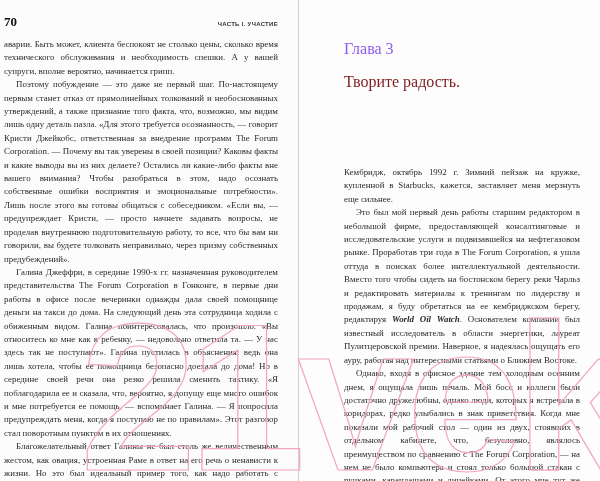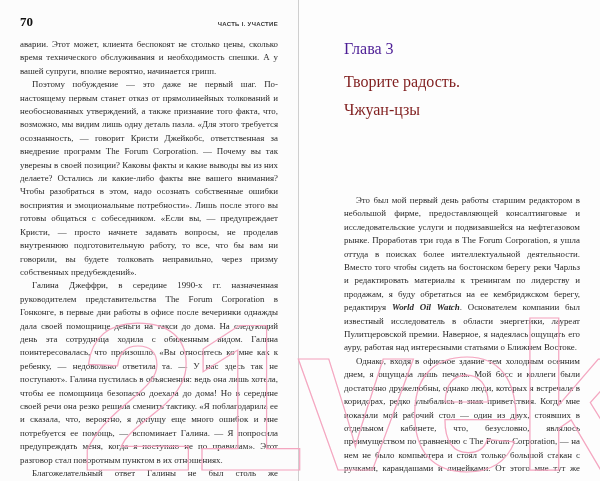--- a/index.html
+++ b/index.html
@@ -1,58 +1,58 @@
 <!DOCTYPE html>
 <html><head>
 <meta charset="utf-8">
 <style>
   html,body{margin:0;padding:0;}
   body{width:600px;height:481px;overflow:hidden;background:#fdfdfd;position:relative;font-family:"DejaVu Serif","Liberation Serif",serif;color:#222;}
   .spread{position:absolute;inset:0;display:flex;}
   .page{position:relative;height:481px;box-sizing:border-box;overflow:hidden;}
-  .page-left{width:299px;background:#fcfcfc;border-right:1px solid #cfcfcf;padding:14px 20px 0 20px;}
+  .page-left{width:299px;background:#fcfcfc;border-right:1px solid #cfcfcf;padding:14px 20px 0 4px;}
   .page-right{width:301px;background:#fdfdfd;padding:0 20px 0 45px;}
   .running-head{display:flex;justify-content:space-between;align-items:baseline;height:24px;}
   .page-number{font-family:"Liberation Serif",serif;font-weight:bold;font-size:13px;color:#111;}
   .section-head{font-family:"Liberation Sans",sans-serif;font-size:6px;font-weight:bold;letter-spacing:0.3px;color:#333;text-transform:uppercase;}
   .body-text{font-family:"Liberation Serif",serif;font-size:8.9px;line-height:13.4px;text-align:justify;color:#2a2a2a;}
   .body-text p{margin:0;}
   .body-text p.indent{text-indent:12px;}
-  .chapter-label{font-family:"Liberation Serif",serif;font-size:16px;color:#4c1d95;margin-top:40px;}
+  .chapter-label{font-family:"Liberation Serif",serif;font-size:16px;color:#8b5cf6;margin-top:40px;}
   .chapter-title{font-family:"Liberation Serif",serif;font-size:16px;line-height:28px;color:#7f1d1d;margin-top:10px;}
   .chapter-body{margin-top:70px;}
   i{font-style:italic;font-weight:bold;}
   .watermark{position:absolute;left:0;top:0;width:600px;height:481px;pointer-events:none;}
 </style>
 </head>
 <body>
 
 <div class="spread">
 
   <div class="page page-left">
     <div class="running-head">
       <span class="page-number">70</span>
       <span class="section-head">ЧАСТЬ I. УЧАСТИЕ</span>
     </div>
     <div class="body-text">
-      <p>аварии. Этот может, клиента беспокоят не столько цены, сколько время технического обслуживания и необходимость спешки. А у вашей супруги, вполне вероятно, начинается грипп.</p>
+      <p>аварии. Быть может, клиента беспокоят не столько цены, сколько время технического обслуживания и необходимость спешки. А у вашей супруги, вполне вероятно, начинается грипп.</p>
       <p class="indent">Поэтому побуждение — это даже не первый шаг. По-настоящему первым станет отказ от прямолинейных толкований и необоснованных утверждений, а также признание того факта, что, возможно, мы видим лишь одну деталь пазла. «Для этого требуется осознанность, — говорит Кристи Джейкобс, ответственная за внедрение программ The Forum Corporation. — Почему вы так уверены в своей позиции? Каковы факты и какие выводы вы из них делаете? Остались ли какие-либо факты вне вашего внимания? Чтобы разобраться в этом, надо осознать собственные ошибки восприятия и эмоциональные потребности». Лишь после этого вы готовы общаться с собеседником. «Если вы, — предупреждает Кристи, — просто начнете задавать вопросы, не проделав внутреннюю подготовительную работу, то все, что бы вам ни говорили, вы будете толковать неправильно, через призму собственных предубеждений».</p>
       <p class="indent">Галина Джеффри, в середине 1990-х гг. назначенная руководителем представительства The Forum Corporation в Гонконге, в первые дни работы в офисе после вечеринки однажды дала своей помощнице деньги на такси до дома. На следующий день эта сотрудница ходила с обиженным видом. Галина поинтересовалась, что произошло. «Вы относитесь ко мне как к ребенку, — недовольно ответила та. — У нас здесь так не поступают». Галина пустилась в объяснения: ведь она лишь хотела, чтобы ее помощница безопасно доехала до дома! Но в середине своей речи она резко решила сменить тактику. «Я поблагодарила ее и сказала, что, вероятно, я допущу еще много ошибок и мне потребуется ее помощь, — вспоминает Галина. — Я попросила предупреждать меня, когда я поступаю не по правилам». Этот разговор стал поворотным пунктом в их отношениях.</p>
       <p class="indent">Благожелательный ответ Галины не был столь же величественным жестом, как овация, устроенная Раме в ответ на его речь о ненависти к жизни. Но это был идеальный пример того, как надо работать с возражениями.</p>
 
     </div>
   </div>
 
   <div class="page page-right">
     <div class="chapter-label">Глава 3</div>
     <div class="chapter-title">
       <div>Творите радость.</div>
-      <div>Чжуан-цзы</div>
     </div>
     <div class="body-text chapter-body">
+      <p>Кембридж, октябрь 1992 г. Зимний пейзаж на кружке, купленной в Starbucks, кажется, заставляет меня мерзнуть еще сильнее.</p>
       <p class="indent"><span>Это был мой первый день работы старшим редактором в небольшой фирме, предоставляющей консалтинговые и исследовательские услуги и подвизавшейся на нефтегазовом рынке. Проработав три года в The Forum Corporation, я ушла оттуда в поисках более интеллектуальной деятельности. Вместо того чтобы сидеть на бостонском берегу реки Чарльз и редактировать материалы к тренингам по лидерству и продажам, я буду обретаться на ее кембриджском берегу, редактируя </span><i>World Oil Watch</i><span>. Основателем компании был известный исследователь в области энергетики, лауреат Пулитцеровской премии. Наверное, я надеялась ощущать его ауру, работая над интересными статьями о Ближнем Востоке.</span></p>
       <p class="indent">Однако, входя в офисное здание тем холодным осенним днем, я ощущала лишь печаль. Мой босс и коллеги были достаточно дружелюбны, однако люди, которых я встречала в коридорах, редко улыбались в знак приветствия. Когда мне показали мой рабочий стол — один из двух, стоявших в отдельном кабинете, что, безусловно, являлось преимуществом по сравнению с The Forum Corporation, — на нем не было компьютера и стоял только большой стакан с ручками, карандашами и линейками. От этого мне тут же стало казаться, что я заняла место, которое только что покинул Боб Крэтчит*. По своему виду офис ничем не отличался от помещений других консалтинговых фирм 1990-х гг.:</p>
     </div>
 
   </div>
 
 </div>
 
 <svg class="watermark" viewBox="0 0 600 481" xmlns="http://www.w3.org/2000/svg">
   <text x="80" y="470" font-family="Liberation Sans, sans-serif" font-size="210" font-weight="bold" fill="none" stroke="#f4a6c0" stroke-width="1.2" letter-spacing="-8">21vek</text>

